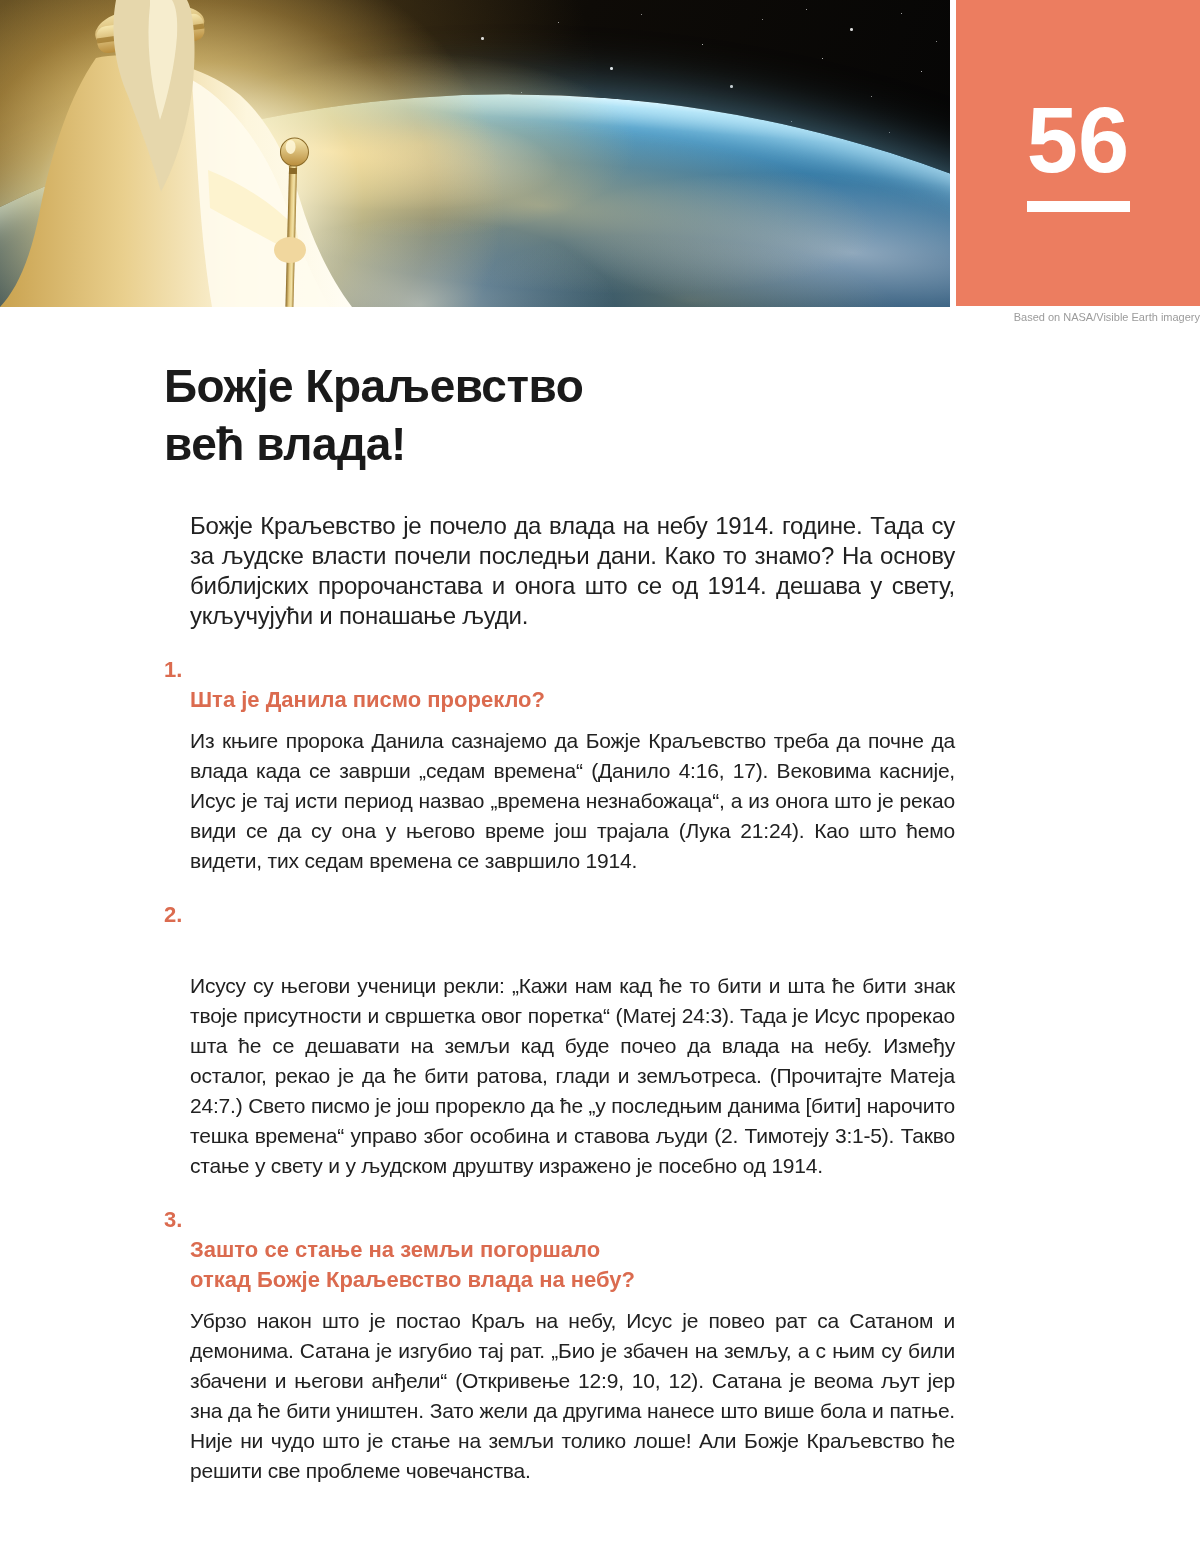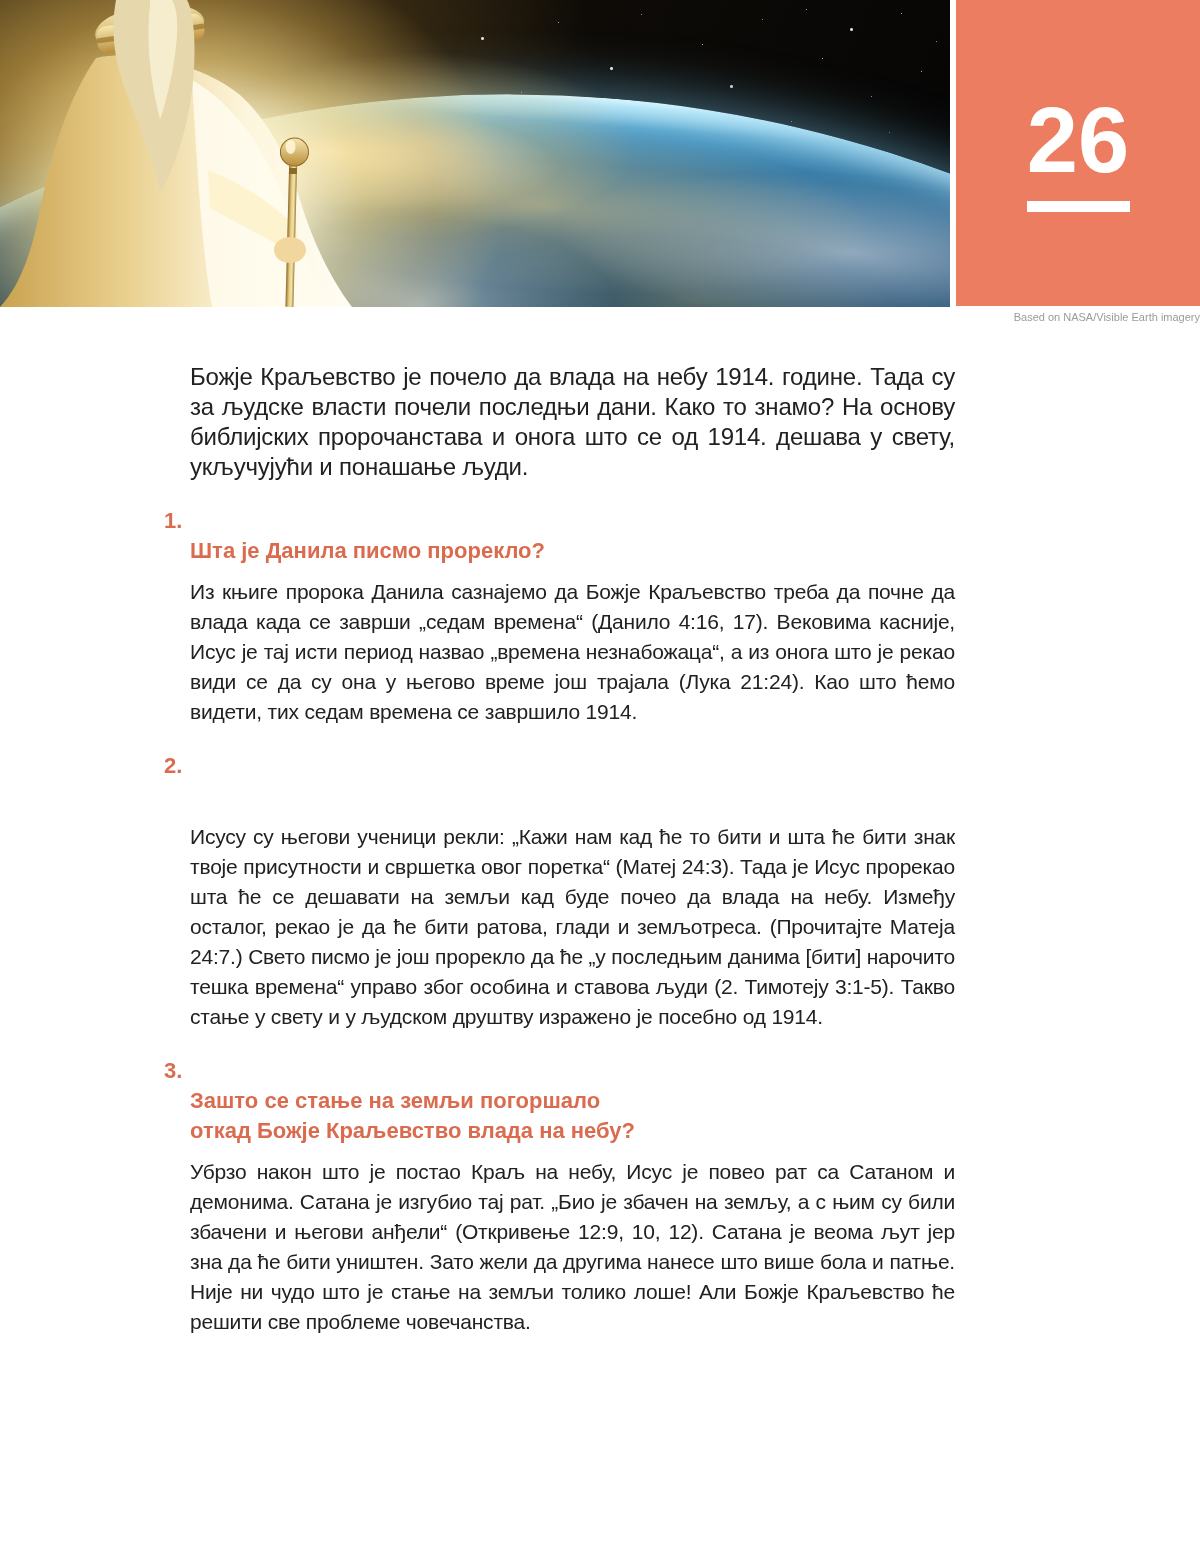--- a/index.html
+++ b/index.html
@@ -109,28 +109,30 @@
           <rect x="289" y="166" width="8" height="141" fill="url(#gStaff)"></rect>
           <rect x="289" y="168" width="8" height="6" fill="#8a6a28"></rect>
           <circle cx="294" cy="152" r="14" fill="url(#gGold)" stroke="#8a6a28" stroke-width="1"></circle>
           <ellipse cx="290" cy="147" rx="5" ry="7" fill="#fff8da" opacity="0.85"></ellipse>
         </g>
         <ellipse cx="290" cy="250" rx="16" ry="13" fill="#f1d79e"></ellipse>
       </svg>
     </div>
 
     <div class="badge">
-      <div class="badge-num">26</div>
+      <div class="badge-num">56</div>
       <div class="badge-bar"></div>
     </div>
   </header>
 
   <div class="credit">Based on NASA/Visible Earth imagery</div>
 
   <main class="content">
+    <h1 class="title">Божје Краљевство
+већ влада!</h1>
 
     <p class="intro">Божје Краљевство је почело да влада на небу 1914. године. Тада су за људске власти почели последњи дани. Како то знамо? На основу библиј­ских пророчанстава и онога што се од 1914. дешава у свету, укључујући и понашање људи.</p>
 
     <section>
       <h2 class="q">
         <span class="qnum">1.</span><span>Шта је Данила писмо прорекло?</span>
       </h2>
       <p class="body-p"><span>Из књиге пророка Данила сазнајемо да Божје Краљевство треба да поч­не да влада када се заврши </span><b>„седам времена</b><span>“ (Данило 4:16, 17). Веко­вима касније, Исус је тај исти период назвао </span><b>„времена незнабожаца</b><span>“, а из онога што је рекао види се да су она у његово време још трајала (Лука 21:24). Као што ћемо видети, тих седам времена се завршило 1914.</span></p>
     </section>
 

